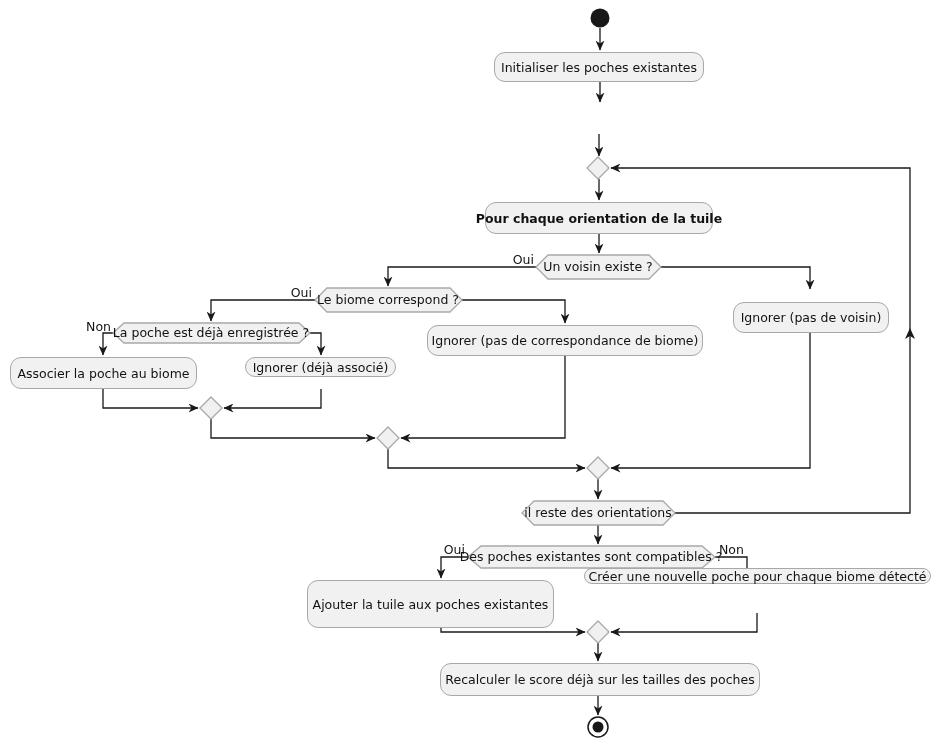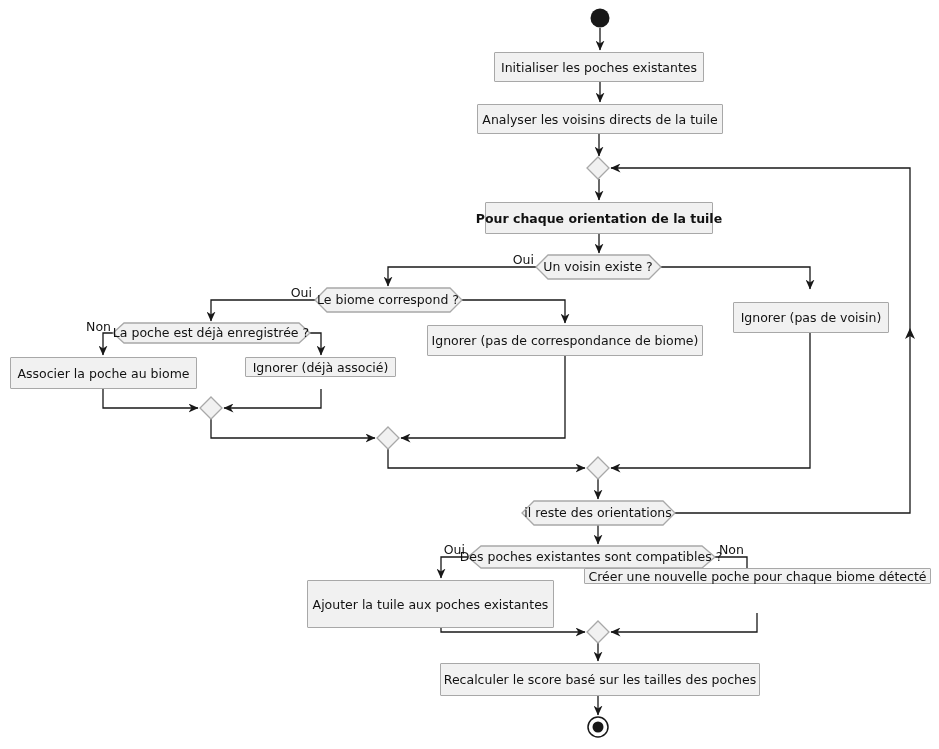--- a/index.html
+++ b/index.html
@@ -10,21 +10,21 @@
     background: #ffffff;
     font-family: "DejaVu Sans", "Liberation Sans", sans-serif;
     overflow: hidden;
   }
   .stage svg { position: absolute; left: 0; top: 0; }
   .activity {
     position: absolute;
     box-sizing: border-box;
     background: #f1f1f1;
     border: 1.5px solid #a8a8a8;
-    border-radius: 1px;
+    border-radius: 11px;
     display: flex;
     align-items: center;
     justify-content: center;
     font-size: 12.5px;
     color: #121212;
     white-space: nowrap;
   }
   .dec-label, .edge-label {
     font-size: 12.5px;
     fill: #121212;
@@ -95,23 +95,22 @@
     <text class="dec-label" x="591" y="561" text-anchor="middle">Des poches existantes sont compatibles ?</text>
 
     <text class="edge-label" x="534" y="264" text-anchor="end">Oui</text>
     <text class="edge-label" x="312" y="297" text-anchor="end">Oui</text>
     <text class="edge-label" x="111" y="331" text-anchor="end">Non</text>
     <text class="edge-label" x="465" y="554" text-anchor="end">Oui</text>
     <text class="edge-label" x="719" y="554" text-anchor="start">Non</text>
   </svg>
 
   <div class="activity" style="left:494px; top:52px; width:210px; height:30px;">Initialiser les poches existantes</div>
-  <div class="activity" style="left:477px; top:104px; width:246px; height:30px;">Analyser les voisins directs de la tuile</div>
   <div class="activity" style="left:485px; top:202px; width:228px; height:32px;font-weight:bold;">Pour chaque orientation de la tuile</div>
   <div class="activity" style="left:733px; top:302px; width:156px; height:31px;">Ignorer (pas de voisin)</div>
   <div class="activity" style="left:427px; top:325px; width:276px; height:31px;">Ignorer (pas de correspondance de biome)</div>
   <div class="activity" style="left:10px; top:357px; width:187px; height:32px;">Associer la poche au biome</div>
   <div class="activity" style="left:245px; top:357px; width:151px; height:20px;">Ignorer (déjà associé)</div>
   <div class="activity" style="left:307px; top:580px; width:247px; height:48px;">Ajouter la tuile aux poches existantes</div>
   <div class="activity" style="left:584px; top:568px; width:347px; height:16px;">Créer une nouvelle poche pour chaque biome détecté</div>
-  <div class="activity" style="left:440px; top:663px; width:320px; height:33px;">Recalculer le score basé sur les tailles des poches</div>
+  <div class="activity" style="left:440px; top:663px; width:320px; height:33px;">Recalculer le score déjà sur les tailles des poches</div>
 
 </div>
 
 </body></html>

